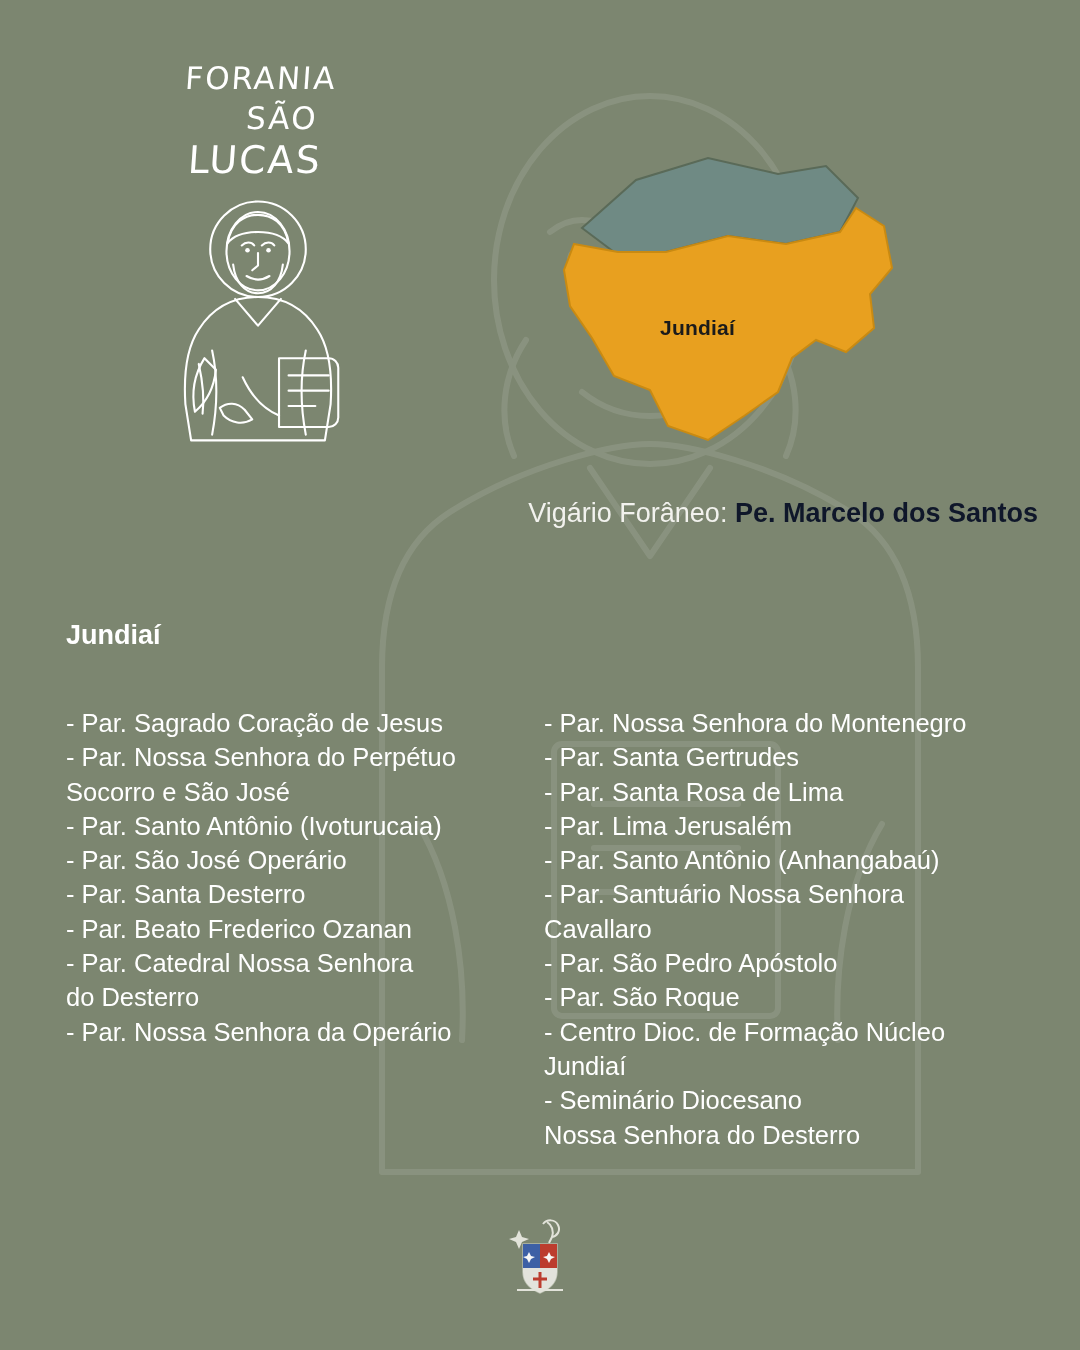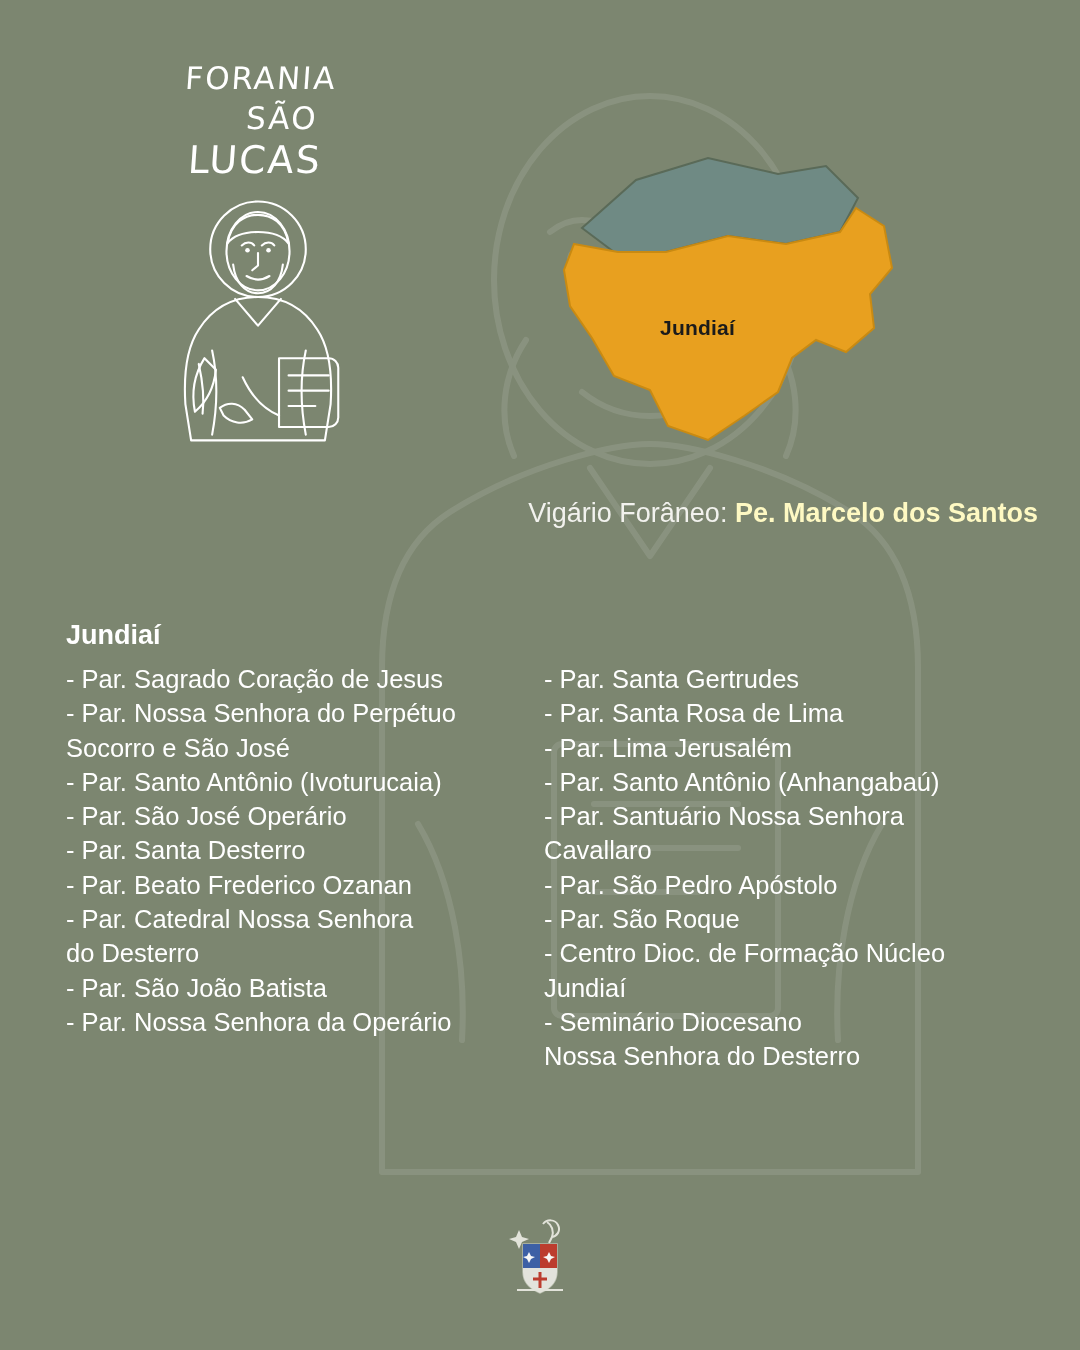--- a/index.html
+++ b/index.html
@@ -101,42 +101,42 @@
     top: 496px;
     text-align: right;
     line-height: 1.28;
   }
   .leader-row {
     font-size: 27px;
     color: #f2f2ee;
     white-space: nowrap;
   }
   .leader-row .role { font-weight: 400; }
-  .leader-row .name { font-weight: bold; color: #fef9c3; }
+  .leader-row .name { font-weight: bold; color: #0f172a; }
 
   
   .city-title {
     position: absolute;
     left: 66px;
     top: 620px;
     font-size: 27px;
     font-weight: bold;
     color: #ffffff;
   }
 
   
   .columns {
     position: absolute;
     left: 66px;
     top: 662px;
     width: 980px;
     display: flex;
     gap: 18px;
   }
-  .col { width: 460px; }
+  .col { width: 460px; margin-top: 44px; }
   .parish {
     font-size: 25.5px;
     line-height: 1.345;
     color: #ffffff;
     white-space: pre-line;
   }
 
   
   .crest {
     position: absolute;
@@ -234,24 +234,24 @@
     <div class="col">
       <div class="parish">- Par. Sagrado Coração de Jesus</div>
       <div class="parish">- Par. Nossa Senhora do Perpétuo
    Socorro e São José</div>
       <div class="parish">- Par. Santo Antônio (Ivoturucaia)</div>
       <div class="parish">- Par. São José Operário</div>
       <div class="parish">- Par. Santa Desterro</div>
       <div class="parish">- Par. Beato Frederico Ozanan</div>
       <div class="parish">- Par. Catedral Nossa Senhora
    do Desterro</div>
-      <div class="parish">- Par. São João Batista</div>
       <div class="parish">- Par. Nossa Senhora da Operário</div>
     </div>
     <div class="col">
+      <div class="parish">- Par. Nossa Senhora do Montenegro</div>
       <div class="parish">- Par. Santa Gertrudes</div>
       <div class="parish">- Par. Santa Rosa de Lima</div>
       <div class="parish">- Par. Lima Jerusalém</div>
       <div class="parish">- Par. Santo Antônio (Anhangabaú)</div>
       <div class="parish">- Par. Santuário Nossa Senhora Cavallaro</div>
       <div class="parish">- Par. São Pedro Apóstolo</div>
       <div class="parish">- Par. São Roque</div>
       <div class="parish">- Centro Dioc. de Formação Núcleo Jundiaí</div>
       <div class="parish">- Seminário Diocesano
    Nossa Senhora do Desterro</div>

